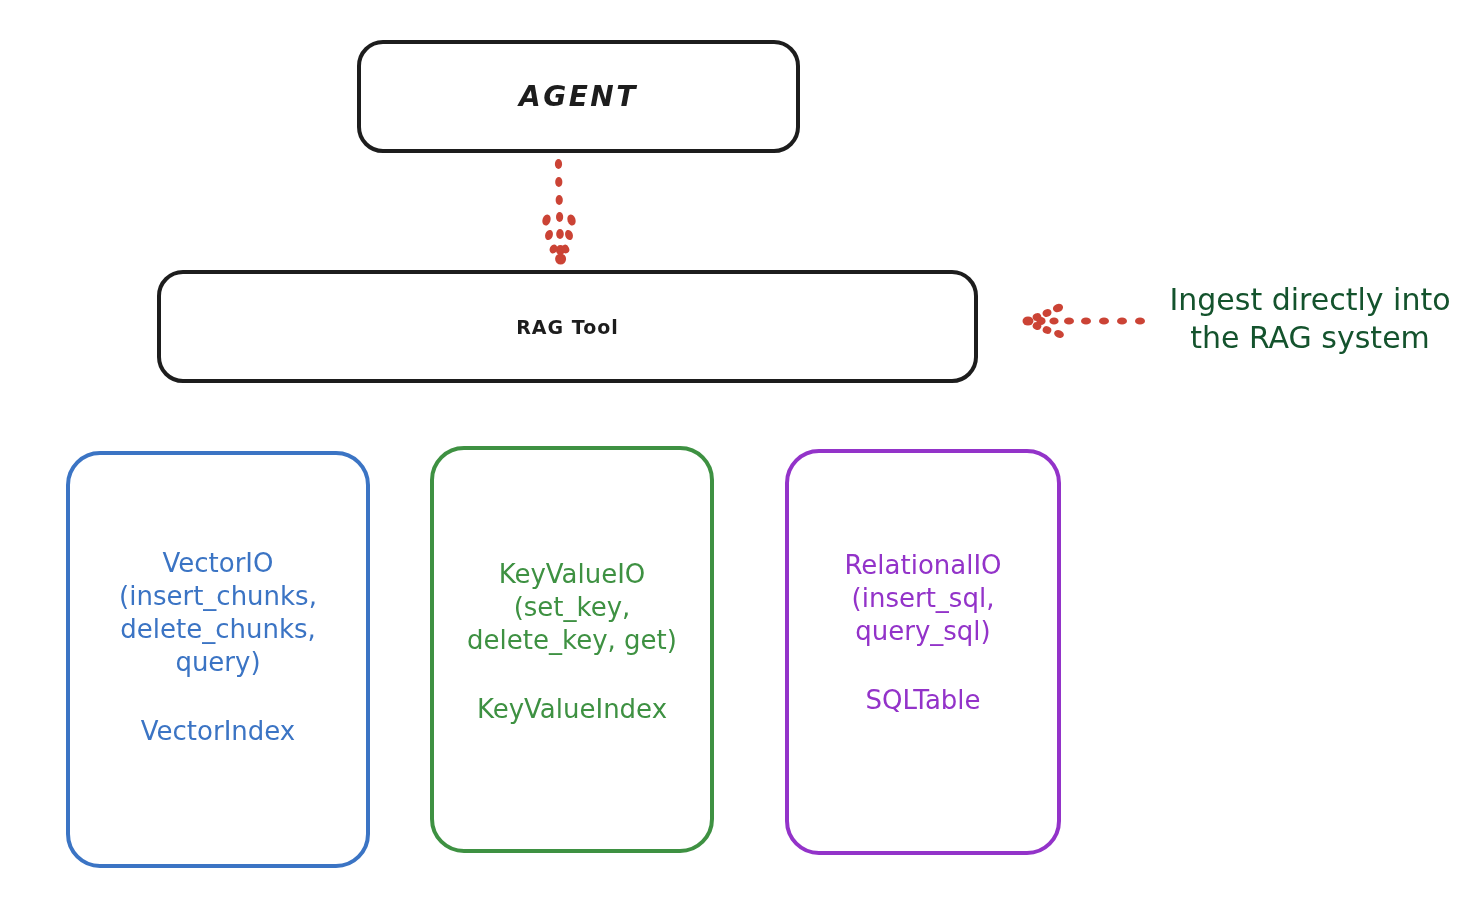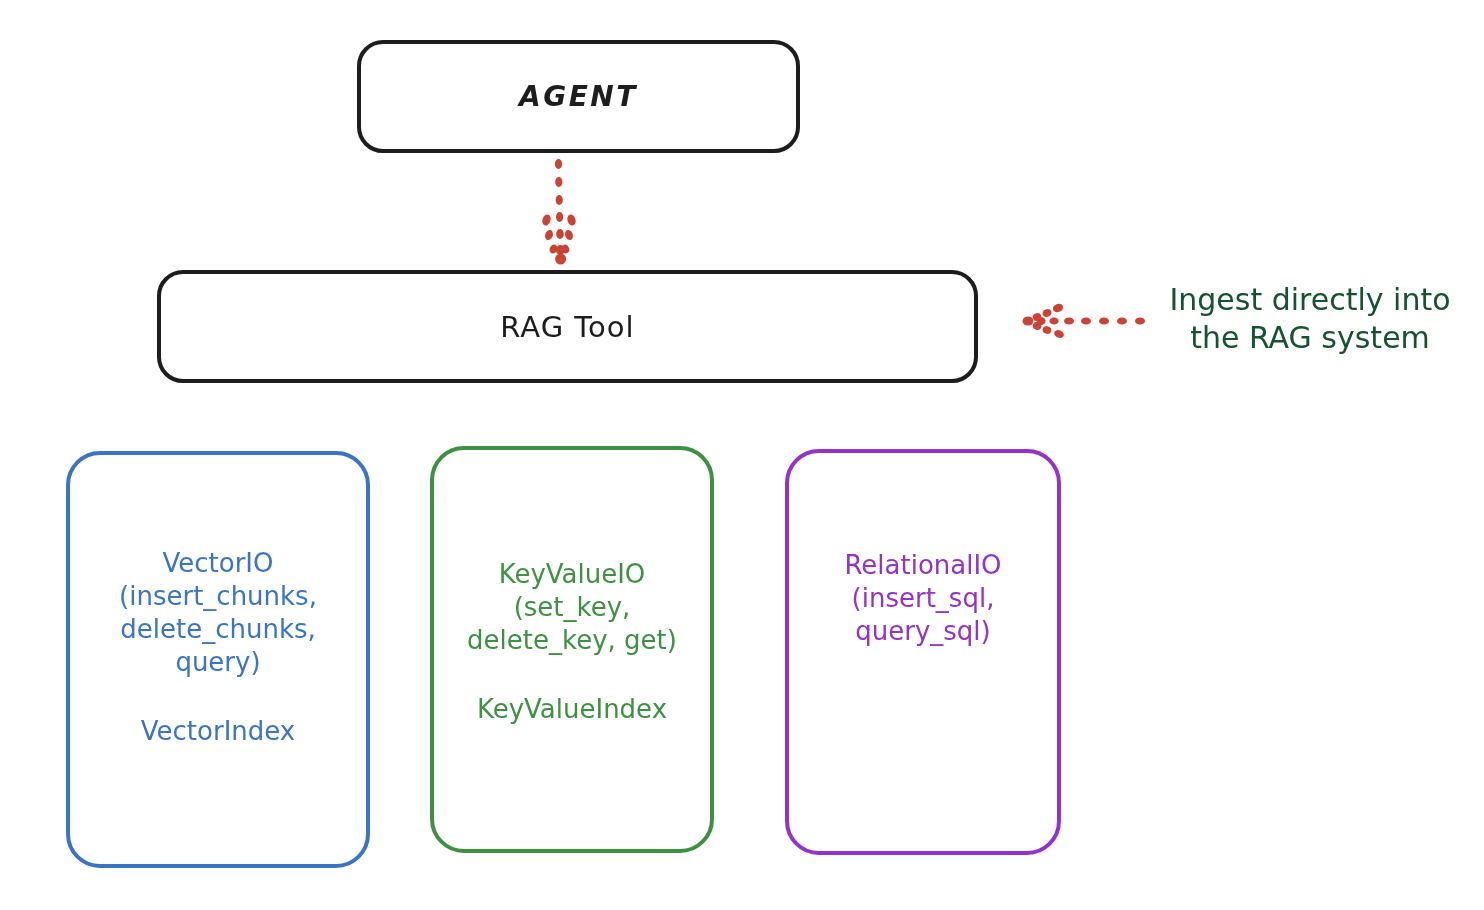--- a/index.html
+++ b/index.html
@@ -51,22 +51,22 @@
     letter-spacing: 2.5px;
   }
 
   #ragtool-node {
     left: 157px;
     top: 270px;
     width: 821px;
     height: 113px;
   }
   #ragtool-node .node-label {
-    font-size: 29px;
-    font-weight: 400;
+    font-size: 19px;
+    font-weight: 700;
   }
 
   
   .node-card {
     border-width: 4px;
     border-style: solid;
     border-radius: 34px;
     align-items: flex-start;
     justify-content: center;
   }
@@ -228,16 +228,17 @@
       <div class="card-text">KeyValueIndex</div>
     </div>
   </div>
 
   <div class="node node-card" id="relational-card">
     <div class="card-inner">
       <div class="card-text primary">RelationalIO
 (insert_sql,
 query_sql)</div>
       <div class="card-spacer"></div>
+      <div class="card-text">SQLTable</div>
     </div>
   </div>
 
 </div>
 
 </body></html>

